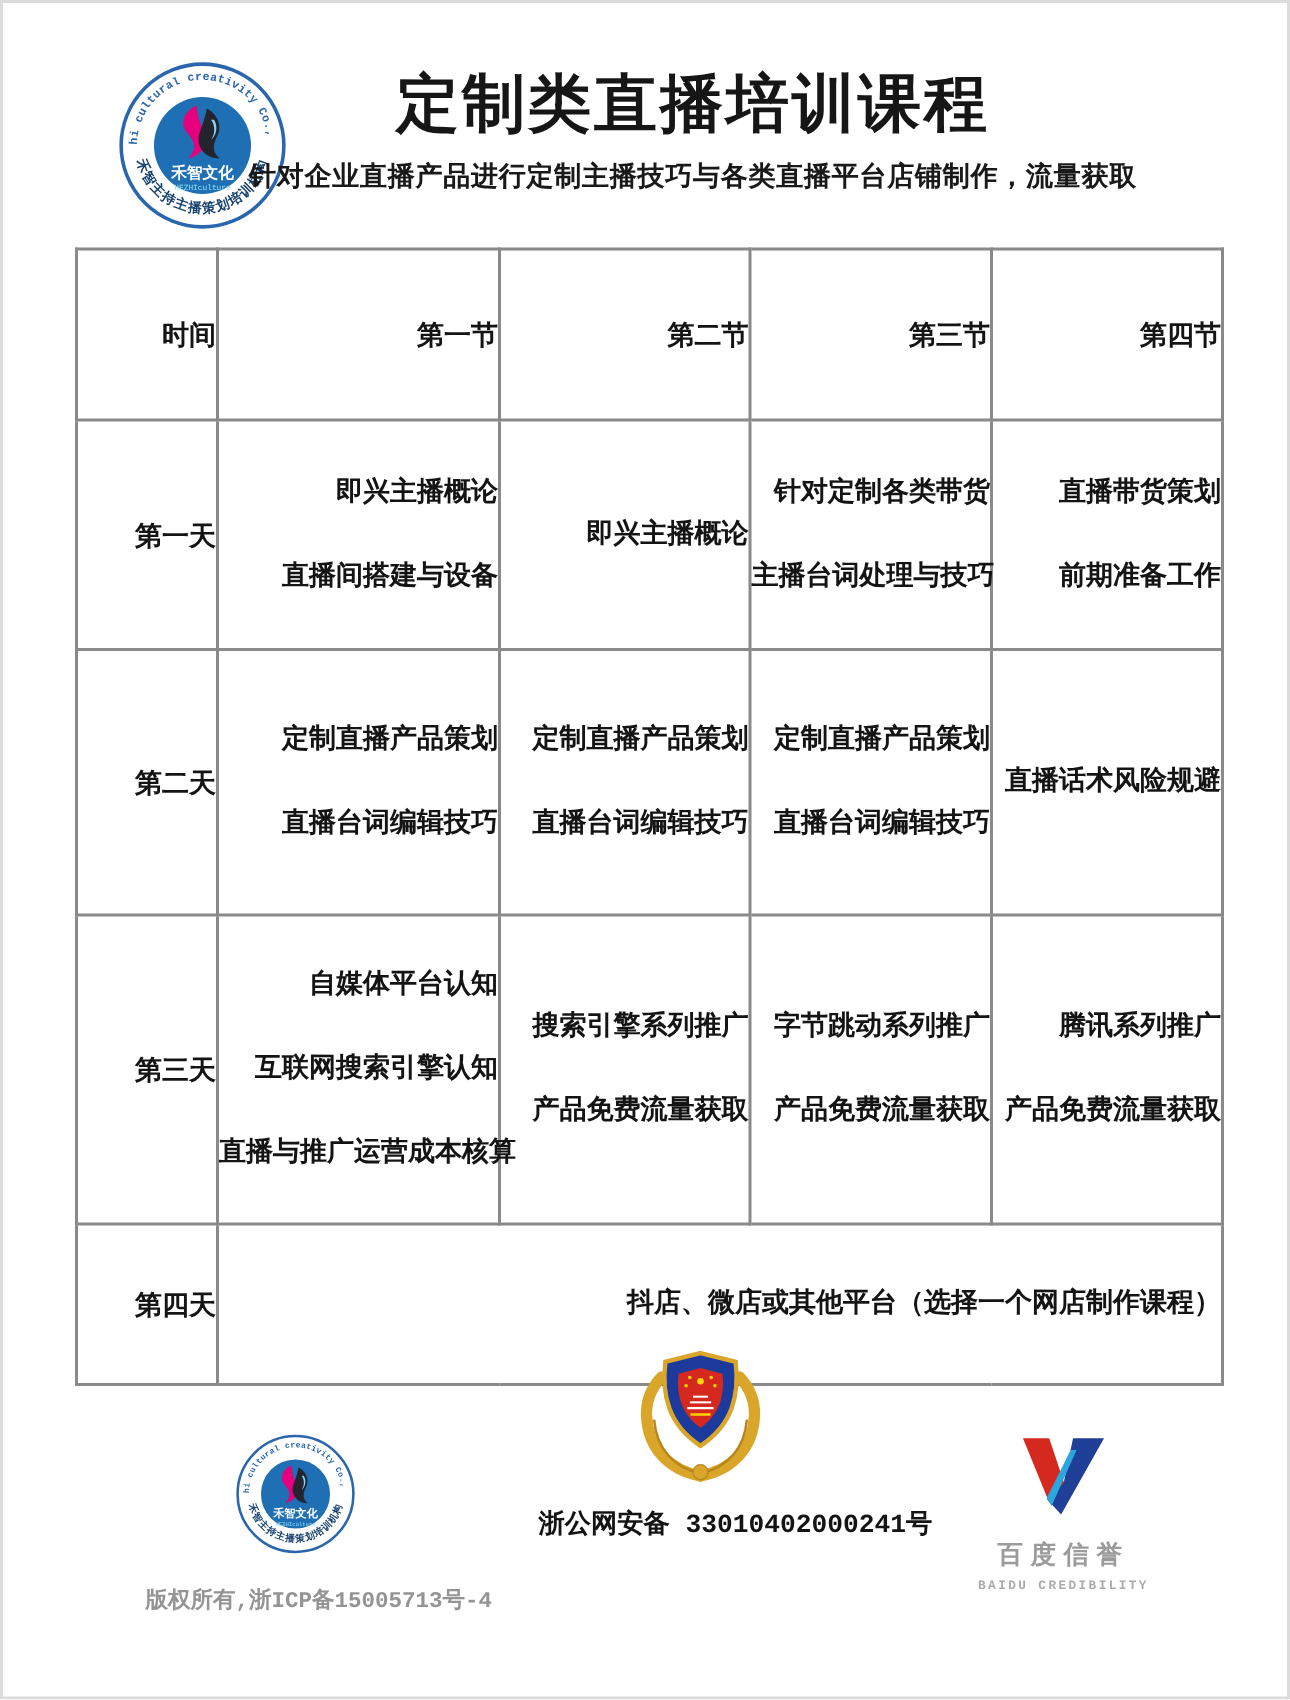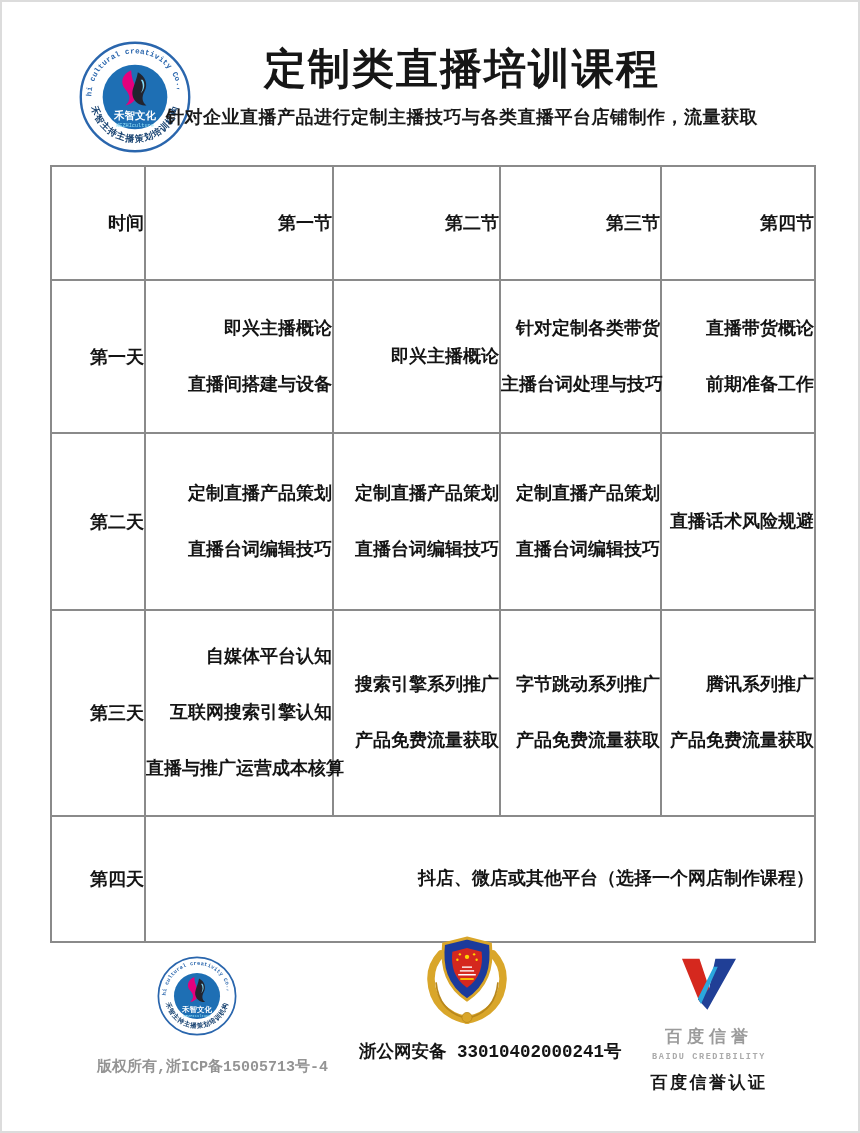--- a/index.html
+++ b/index.html
@@ -16,29 +16,29 @@
   
   table.course{position:absolute;left:48px;top:163px;width:764px;border-collapse:collapse;table-layout:fixed;}
   table.course th,table.course td{
     border:2px solid #8a8a8a;text-align:right;vertical-align:middle;
     font-weight:700;font-size:18px;color:#141414;padding:0;
   }
   tr.rh{height:114px;}
   tr.r1{height:153px;}
   tr.r2{height:177px;}
   tr.r3{height:206px;}
-  tr.r4{height:126px;}
+  tr.r4{height:107px;}
   .ln{line-height:56px;white-space:nowrap;}
   td.merged{text-align:left;padding-left:8px;margin-top:24px;}
   
   .f-block{position:absolute;text-align:center;}
   .f-left{left:95px;top:952px;width:200px;}
   .f-left .logo-sm{width:86px;height:84px;}
   .f-left .copy{margin-top:14px;font-size:15px;font-weight:600;color:#949494;white-space:nowrap;}
-  .f-mid{left:357px;top:930px;width:215px;}
+  .f-mid{left:357px;top:894px;width:215px;}
   .f-mid .badge{width:92px;height:94px;}
   .f-mid .rec{margin-top:8px;font-size:17.5px;font-weight:800;color:#141414;white-space:nowrap;}
   .f-right{left:612px;top:952px;width:190px;text-align:center;}
   .f-right .vmark{width:80px;height:62px;}
   .f-right .bd-cn{margin-top:4px;font-size:17px;color:#9b9b9b;letter-spacing:5px;font-weight:600;}
   .f-right .bd-en{margin-top:4px;font-size:8.5px;color:#ababab;letter-spacing:1.6px;font-weight:600;}
   .f-right .bd-cert{margin-top:9px;font-size:17px;font-weight:800;color:#161616;letter-spacing:2.5px;}
   .hidden-defs{position:absolute;width:0;height:0;overflow:hidden;}
 </style>
 </head>
@@ -127,21 +127,21 @@
         <div class="ln">直播间搭建与设备</div>
       </td>
       <td>
         <div class="ln">即兴主播概论</div>
       </td>
       <td>
         <div class="ln">针对定制各类带货</div>
         <div class="ln">主播台词处理与技巧</div>
       </td>
       <td>
-        <div class="ln">直播带货概论</div>
+        <div class="ln">直播带货策划</div>
         <div class="ln">前期准备工作</div>
       </td>
     </tr>
 
     <tr class="r2">
       <td>第二天</td>
       <td>
         <div class="ln">定制直播产品策划</div>
         <div class="ln">直播台词编辑技巧</div>
       </td>
@@ -202,17 +202,16 @@
         </svg>
       <div class="rec">浙公网安备 33010402000241号</div>
     </div>
 
     <div class="f-block f-right">
       <svg class="vmark">
           <use href="#baidu-v"></use>
         </svg>
       <div class="bd-cn">百度信誉</div>
       <div class="bd-en">BAIDU CREDIBILITY</div>
-      <div class="bd-cert">百度信誉认证</div>
     </div>
   </div>
 
 </div>
 
 </body></html>

